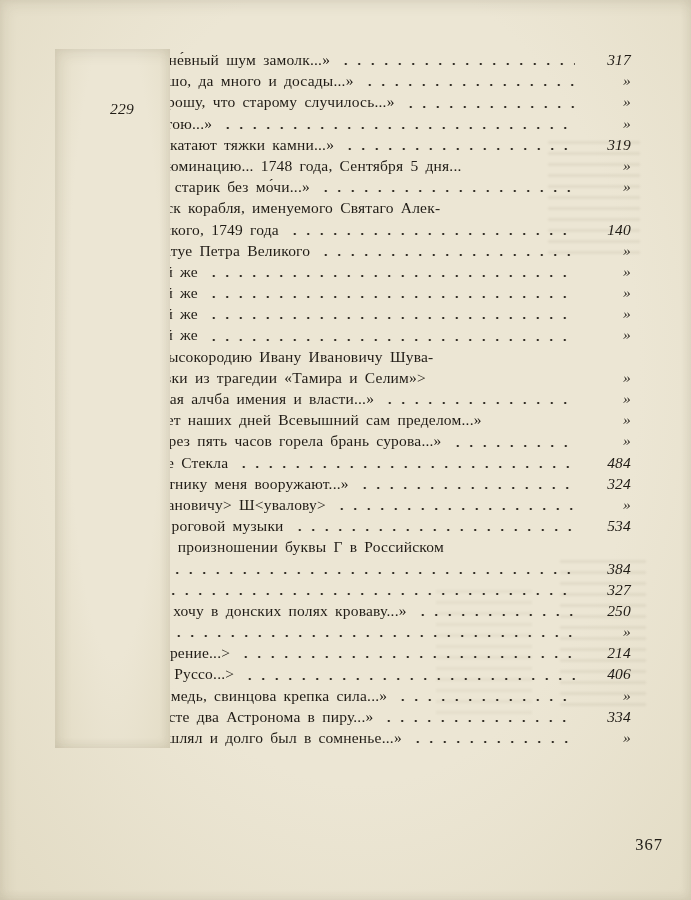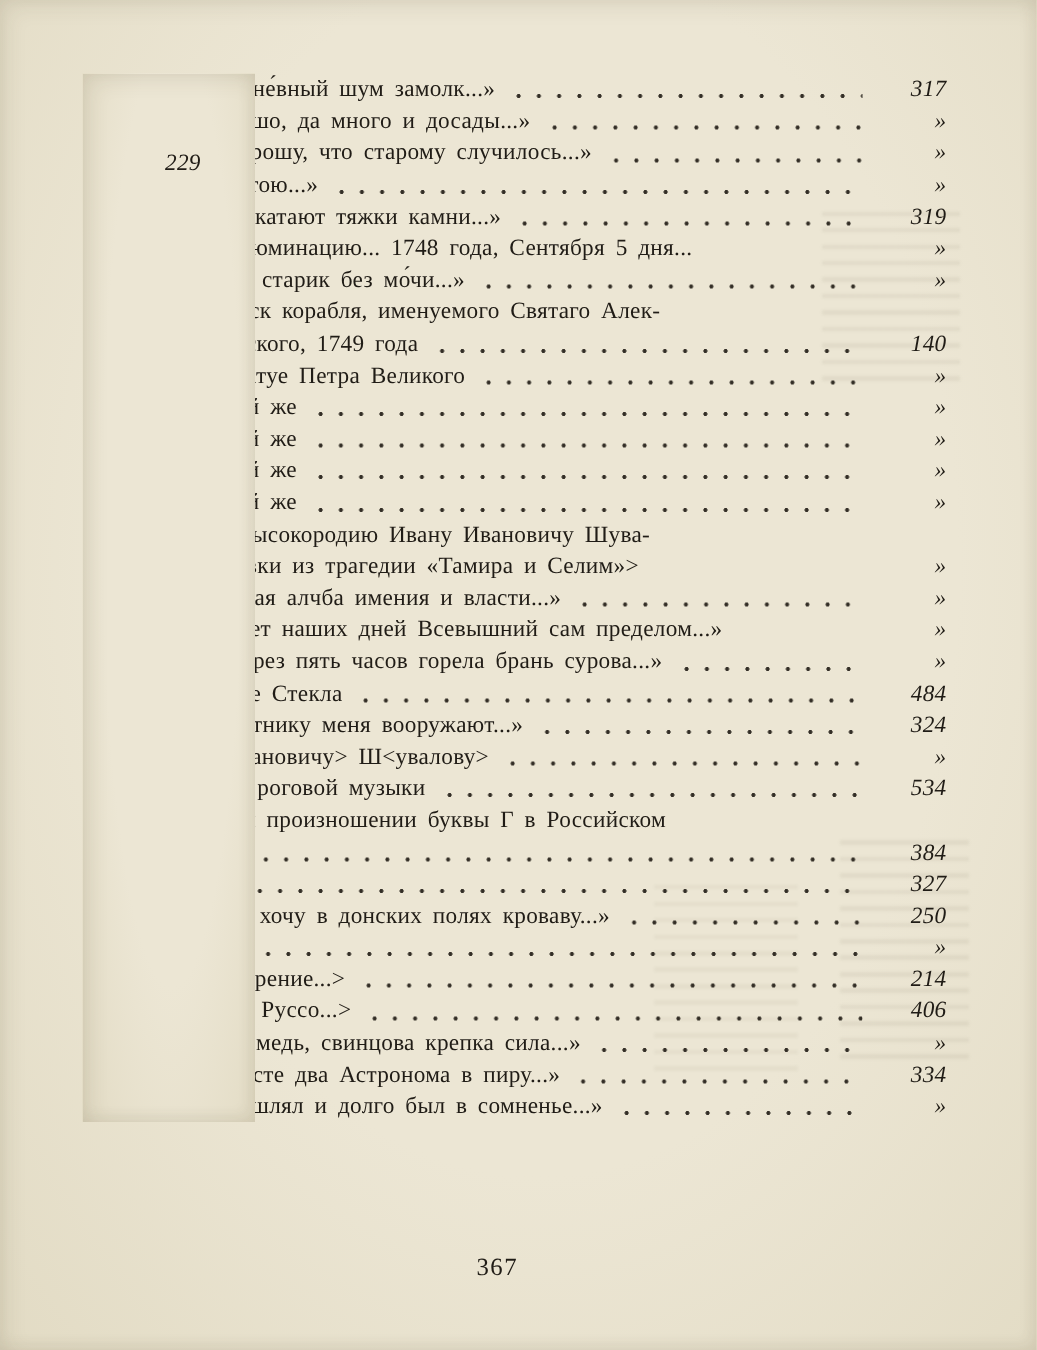--- a/index.html
+++ b/index.html
@@ -58,21 +58,21 @@
     background-repeat: repeat-x;
     background-position: 2px 50%;
   }
   .col { flex: 0 0 auto; text-align: right; }
   .col.page { width: 46px; font-style: italic; }
   .col.alt { width: 52px; font-style: italic; }
   .folio {
     position: absolute;
     left: 0; right: 28px;
     top: 835px;
-    text-align: center;
+    text-align: right;
     font-size: 16.5px;
     letter-spacing: 1px;
     z-index: 1;
   }
 </style>
 </head>
 <body>
 
 <div class="page">
   <div class="showthrough st1"></div>

